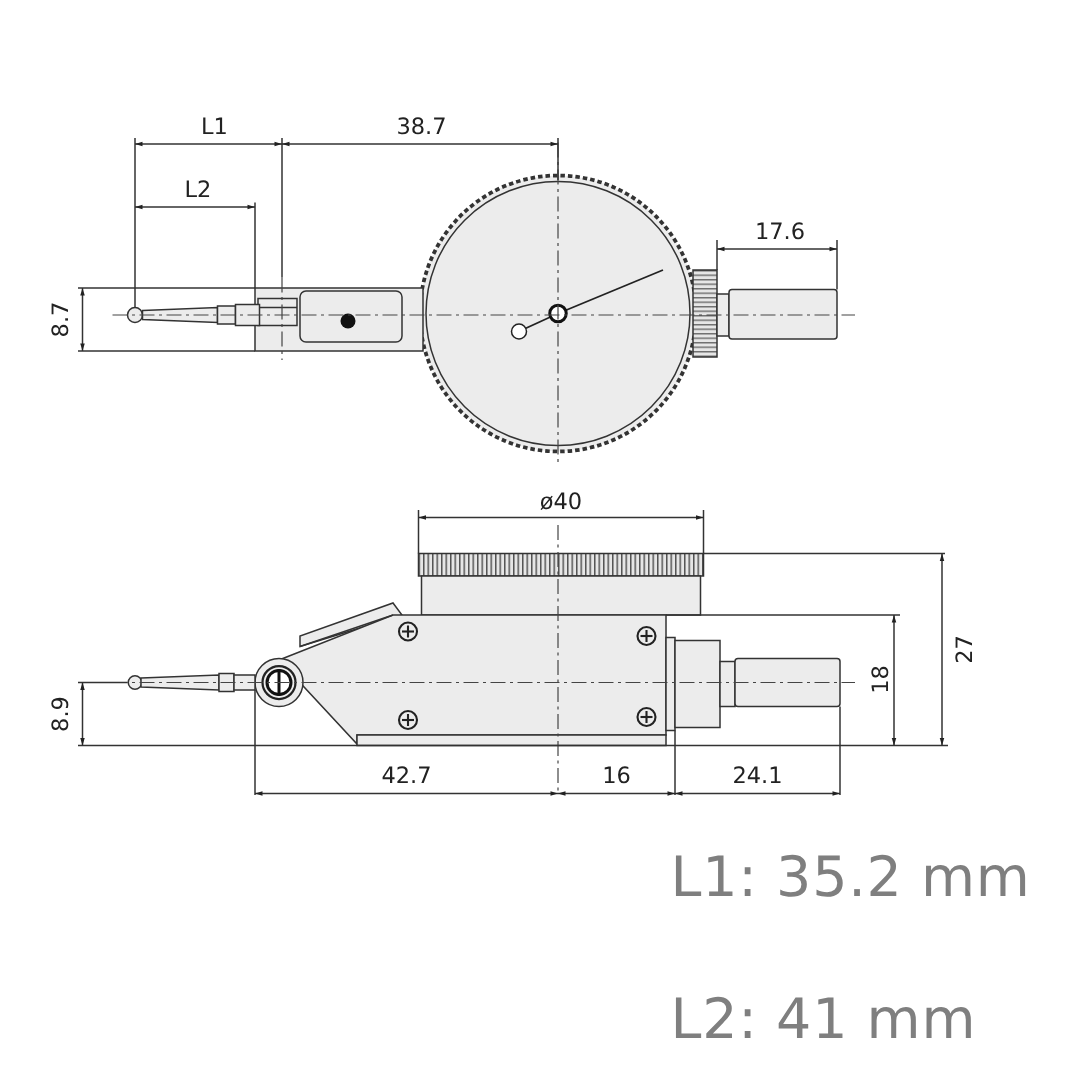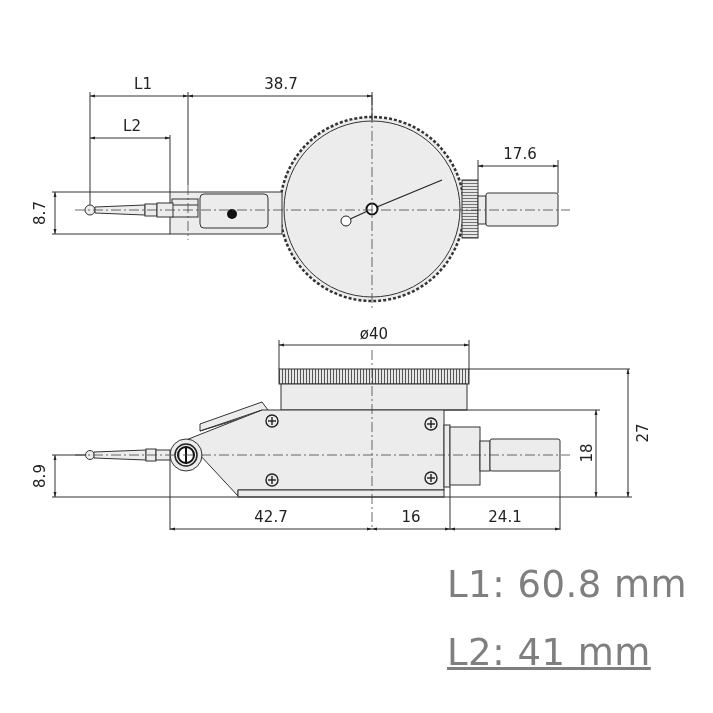--- a/index.html
+++ b/index.html
@@ -152,14 +152,14 @@
     <text x="374" y="339" text-anchor="middle" class="dimtxt">ø40</text>
     <text transform="translate(648,433) rotate(-90)" text-anchor="middle" class="dimtxt">27</text>
     <text transform="translate(592,453) rotate(-90)" text-anchor="middle" class="dimtxt">18</text>
     <text transform="translate(45,476) rotate(-90)" text-anchor="middle" class="dimtxt">8.9</text>
     <text x="271" y="522" text-anchor="middle" class="dimtxt">42.7</text>
     <text x="411" y="522" text-anchor="middle" class="dimtxt">16</text>
     <text x="505" y="522" text-anchor="middle" class="dimtxt">24.1</text>
   </g>
 </svg>
 
-<div class="caption" style="top:566px;">L1: 60.8 mm</div>
-<div class="caption" style="top:634px;text-decoration:underline;">L2: 41 mm</div>
+<div class="caption" style="top:566px;">L1: 35.2 mm</div>
+<div class="caption" style="top:661px;">L2: 41 mm</div>
 
 </body></html>

